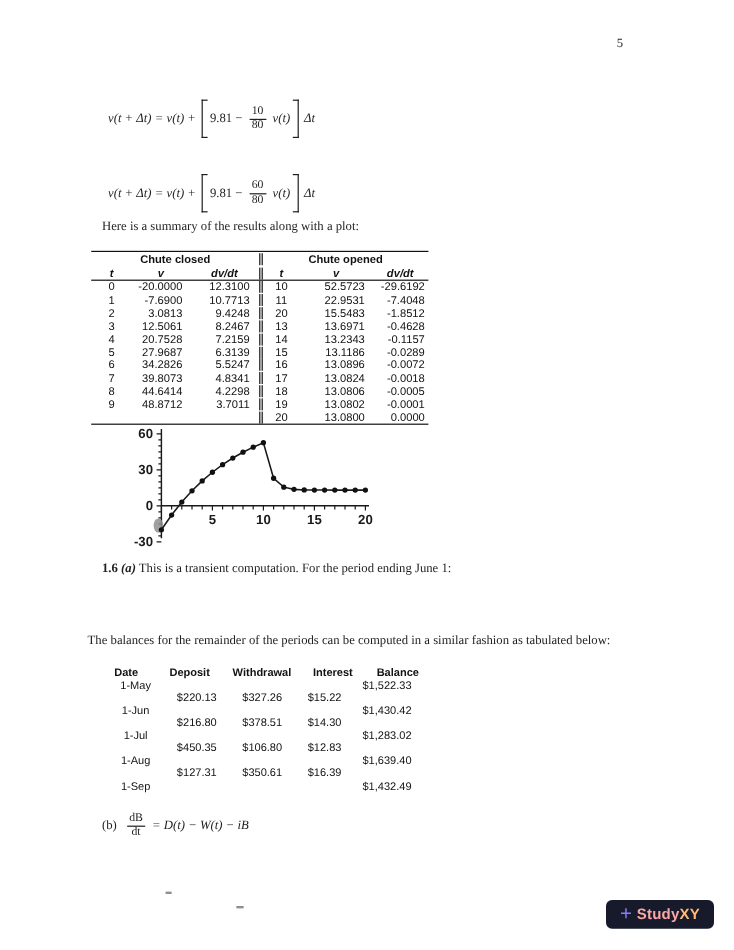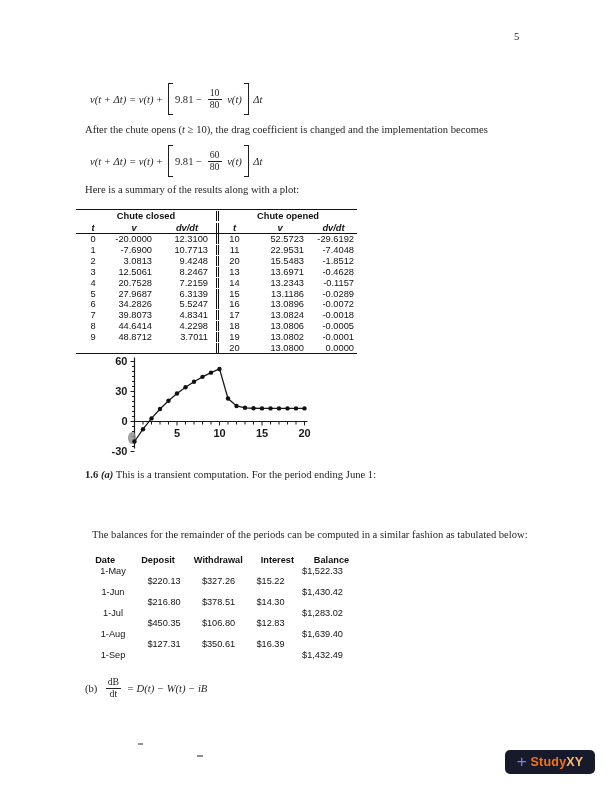--- a/index.html
+++ b/index.html
@@ -65,23 +65,20 @@
     <span style="font-style:normal;">9.81 − </span>
     <span class="frac">
       <span class="fnum">10</span>
       <span>80</span>
     </span>
     <span> v(t)</span>
     <span class="bracket r"></span>
     <span> Δt</span>
   </div>
 
-  <div class="abs para" style="top:124px;left:85px;width:455px;">
-    <span>After the chute opens (</span><span class="it">t</span><span> ≥ 10), the drag coefficient is changed and the implementation becomes</span>
-  </div>
 
   <div class="abs equation" style="top:146px;left:90px;height:30px;">
     <span>v(t + Δt) = v(t) + </span>
     <span class="bracket l"></span>
     <span style="font-style:normal;">9.81 − </span>
     <span class="frac">
       <span class="fnum">60</span>
       <span>80</span>
     </span>
     <span> v(t)</span>
@@ -270,21 +267,21 @@
       <circle cx="287.5" cy="408.4194" r="2.2" fill="#111"></circle>
       <circle cx="296" cy="408.4198" r="2.2" fill="#111"></circle>
       <circle cx="304.5" cy="408.42" r="2.2" fill="#111"></circle>
     </svg>
 
   <div class="abs para" style="top:469px;left:85px;width:460px;">
     <span class="bold">1.6 </span><span class="bold it">(a)</span><span> This is a transient computation. For the period ending June 1:</span>
   </div>
 
 
-  <div class="abs para" style="top:529px;left:92px;width:470px;">The balances for the remainder of the periods can be computed in a similar fashion as tabulated below:</div>
+  <div class="abs para" style="top:529px;left:73px;width:470px;">The balances for the remainder of the periods can be computed in a similar fashion as tabulated below:</div>
 
   <div class="abs bt" style="top:555px;left:88px;width:263px;">
     <div class="bt-row head">
       <span class="bt-cell b0">Date</span>
       <span class="bt-cell b1">Deposit</span>
       <span class="bt-cell b2">Withdrawal</span>
       <span class="bt-cell b3">Interest</span>
       <span class="bt-cell b4">Balance</span>
     </div>
     <div>
@@ -362,18 +359,18 @@
     </span>
     <span> = D(t) − W(t) − iB</span>
   </div>
 
   <div class="abs speck" style="top:743px;left:138px;width:5px;height:2px;"></div>
   <div class="abs speck" style="top:755px;left:197px;width:6px;height:2px;"></div>
 
   <div class="abs brand" style="top: 750px; left: 505px; width: 90px; height: 24px; background: rgb(22, 26, 43);">
     <span class="plus" style="color: rgb(139, 124, 246);">+</span>
     <span style="display:flex;">
-      <span class="bword" style="color: #f97316;">Study</span>
+      <span class="bword" style="color: #fca5a5;">Study</span>
       <span class="bword" style="color: #fdba74;">XY</span>
     </span>
   </div>
 
 </div>
 
 </body></html>

